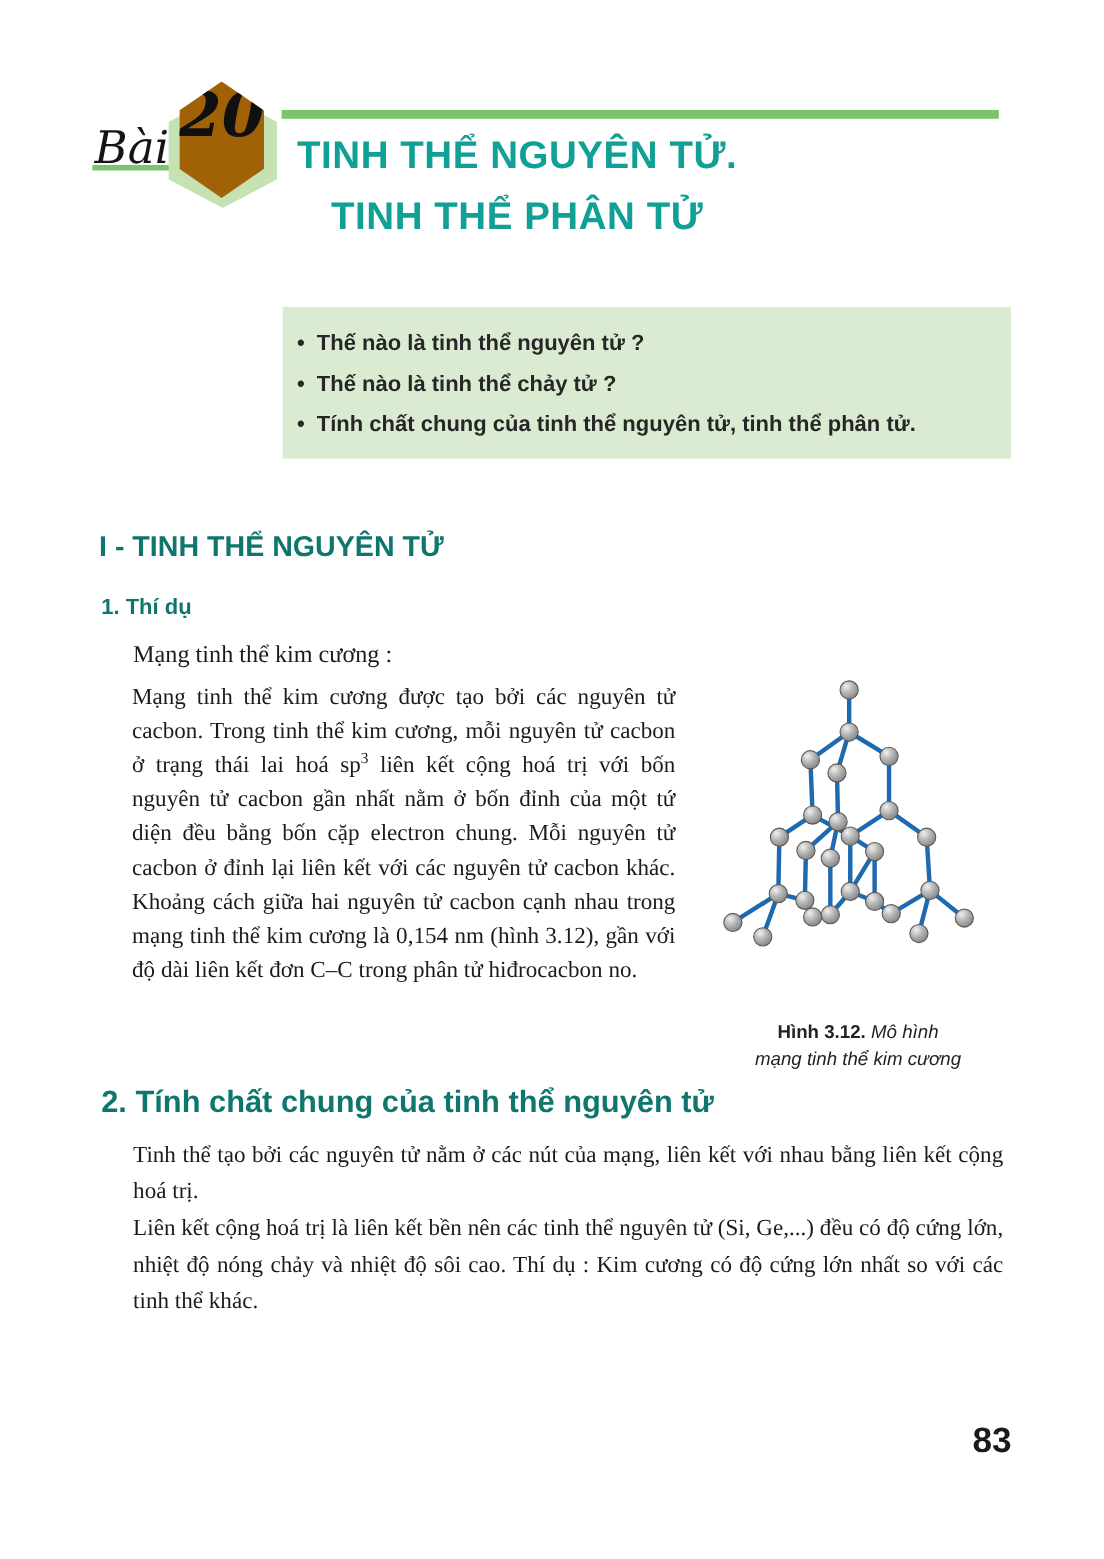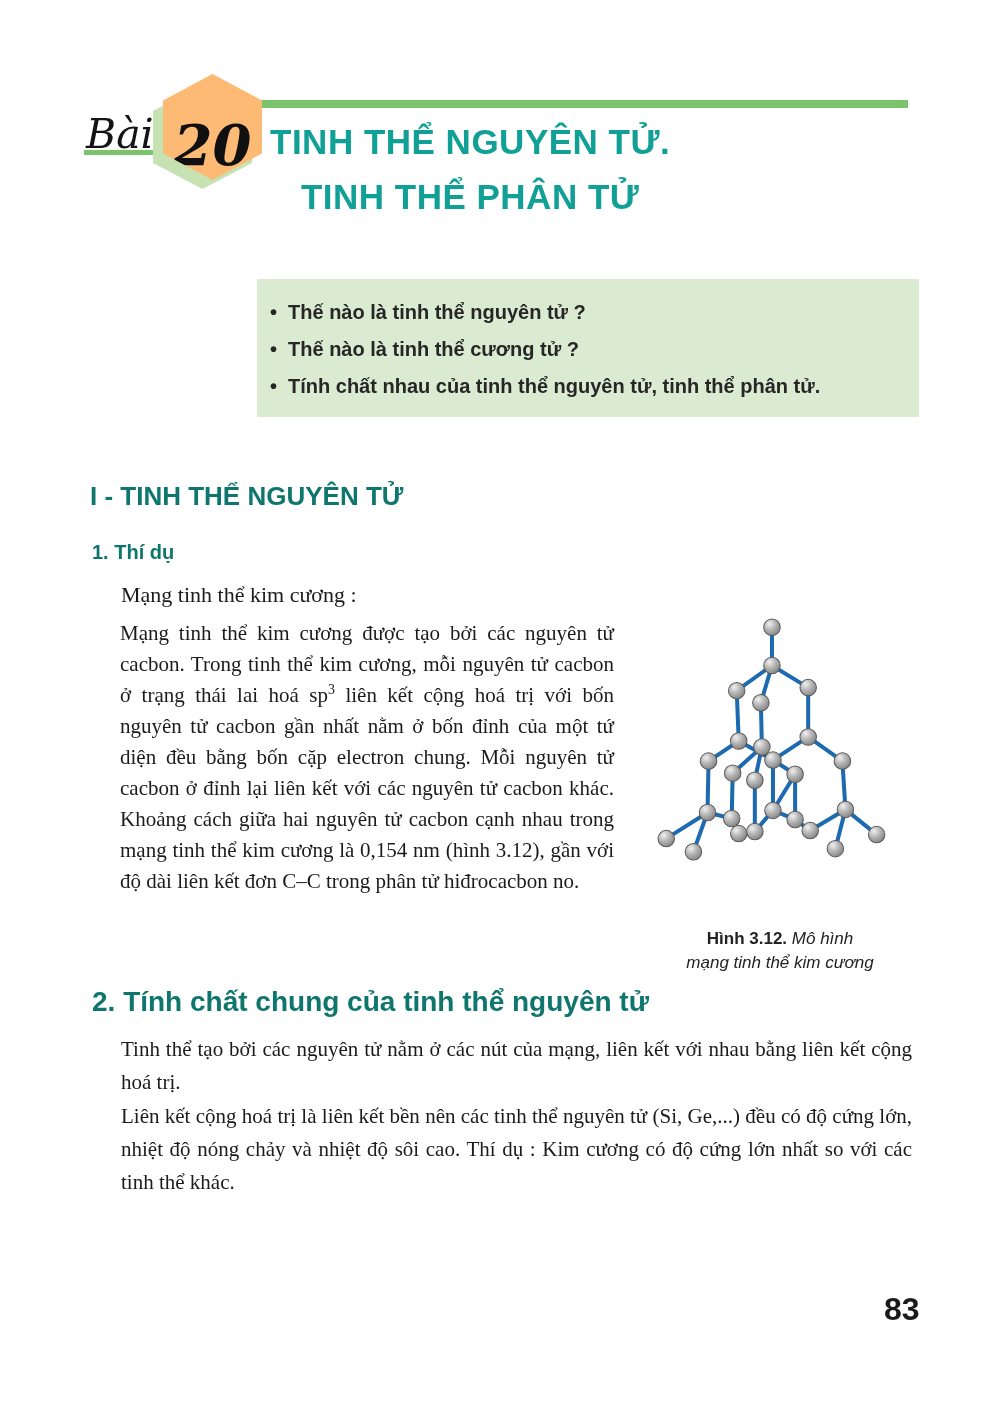--- a/index.html
+++ b/index.html
@@ -10,22 +10,22 @@
   
   .top-bar{position:absolute;left:256px;top:100px;width:652px;height:8px;background:#7cc46c;}
   .bai-label{
     position:absolute;left:86px;top:114px;
     font-family:"DejaVu Serif",serif;font-style:italic;font-size:41px;line-height:1;color:#141414;
   }
   .bai-underline{position:absolute;left:84px;top:150px;width:80px;height:5px;background:#7cc46c;}
   .hex{clip-path:polygon(50% 0%,100% 25%,100% 75%,50% 100%,0% 75%,0% 25%);}
   .hex-shadow{position:absolute;left:153px;top:85px;width:99px;height:104px;background:#c6e2b3;}
   .hex-main{
-    position:absolute;left:163px;top:74px;width:99px;height:106px;background:#fdba74;
-    display:flex;align-items:flex-end;justify-content:center;
+    position:absolute;left:163px;top:74px;width:77px;height:106px;background:#a16207;
+    display:flex;align-items:flex-start;justify-content:center;
   }
   .hex-number{
     font-family:"DejaVu Serif",serif;font-weight:bold;font-style:italic;
     font-size:56px;color:#101010;transform:translateY(-2px);
   }
   .lesson-title{
     position:absolute;left:270px;top:114px;
     font-family:"Liberation Sans",sans-serif;font-weight:bold;font-size:35px;line-height:55px;
     color:#11a096;letter-spacing:.5px;white-space:nowrap;text-align:center;
   }
@@ -86,25 +86,25 @@
     <div>TINH THỂ PHÂN TỬ</div>
   </div>
 
   <div class="summary-box">
     <div class="summary-item">
       <span class="bullet">•</span>
       <span>Thế nào là tinh thể nguyên tử ?</span>
     </div>
     <div class="summary-item">
       <span class="bullet">•</span>
-      <span>Thế nào là tinh thể cương tử ?</span>
+      <span>Thế nào là tinh thể chảy tử ?</span>
     </div>
     <div class="summary-item">
       <span class="bullet">•</span>
-      <span>Tính chất nhau của tinh thể nguyên tử, tinh thể phân tử.</span>
+      <span>Tính chất chung của tinh thể nguyên tử, tinh thể phân tử.</span>
     </div>
   </div>
 
   <div class="h-teal section1-heading">I - TINH THỂ NGUYÊN TỬ</div>
   <div class="h-teal sub1-heading">1. Thí dụ</div>
   <div class="intro-line">Mạng tinh thể kim cương :</div>
 
   <div class="para-main"><span>Mạng tinh thể kim cương được tạo bởi các nguyên tử cacbon. Trong tinh thể kim cương, mỗi nguyên tử cacbon ở trạng thái lai hoá sp</span><sup>3</sup><span> liên kết cộng hoá trị với bốn nguyên tử cacbon gần nhất nằm ở bốn đỉnh của một tứ diện đều bằng bốn cặp electron chung. Mỗi nguyên tử cacbon ở đỉnh lại liên kết với các nguyên tử cacbon khác. Khoảng cách giữa hai nguyên tử cacbon cạnh nhau trong mạng tinh thể kim cương là 0,154 nm (hình 3.12), gần với độ dài liên kết đơn C–C trong phân tử hiđrocacbon no.</span></div>
 
   <div class="figure-box" id="lattice-box"><svg viewBox="0 0 300 300" width="302" height="302">

